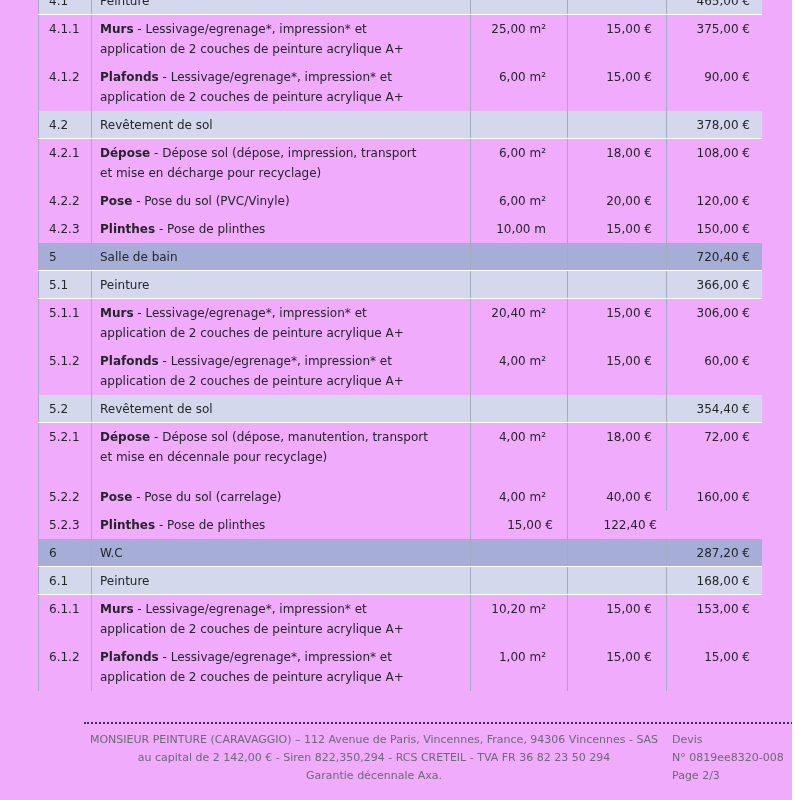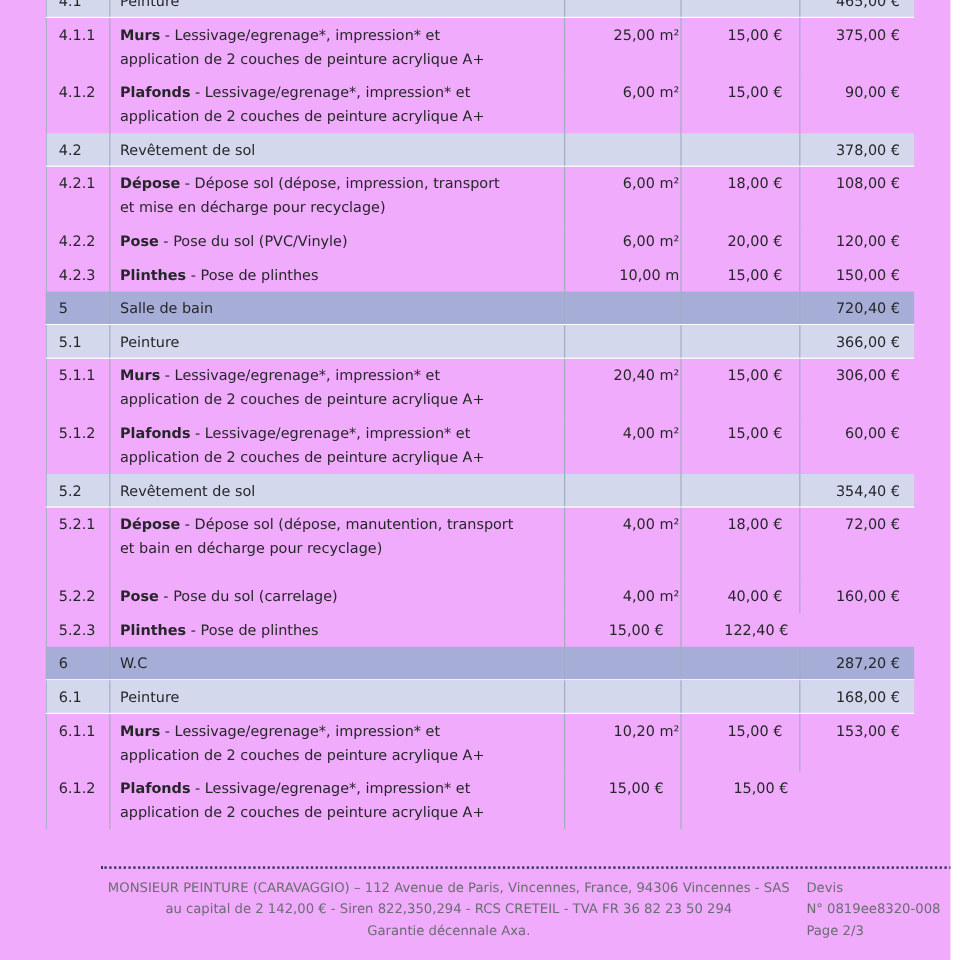--- a/index.html
+++ b/index.html
@@ -17,21 +17,21 @@
     font-family:"DejaVu Sans","Liberation Sans",sans-serif;
     color:var(--ink);
   }
   .page{position:relative;width:792px;height:800px;overflow:hidden;background:#f0abfc;}
   .table-clip{position:absolute;left:38px;top:0;width:724px;overflow:hidden;}
   .qtable{margin-top:-13px;}
   .row{display:grid;grid-template-columns:54px 379px 97px 99px 93px;}
   .cell{font-size:12px;line-height:20px;}
   .c-num{border-left:1px solid var(--line);border-right:1px solid var(--line);padding:4px 4px 4px 10px;}
   .c-desc{border-right:1px solid var(--line);padding:4px 10px 4px 8px;white-space:pre-line;}
-  .c-qty{border-right:1px solid var(--line);text-align:right;padding:4px 1px 4px 4px;}
+  .c-qty{border-right:1px solid var(--line);text-align:right;padding:4px 21px 4px 4px;}
   .c-unit{border-right:1px solid var(--line);text-align:right;padding:4px 14px 4px 4px;}
   .c-total{text-align:right;padding:4px 10px 4px 4px;}
   .term{font-weight:bold;}
   .row.section,.row.subsection{border-bottom:1px solid #ffffff;}
   .row.section{background:var(--band-dark);}
   .row.subsection{background:var(--band-light);}
   .row.section .cell,.row.subsection .cell{padding-top:4px;padding-bottom:3px;}
   .row.tall .cell{padding-bottom:16px;}
   .footer{
     position:absolute;left:38px;top:722px;width:724px;
@@ -146,21 +146,21 @@
     <div class="cell c-num">5.2</div>
     <div class="cell c-desc"><span class="term"></span><span class="rest">Revêtement de sol</span></div>
     <div class="cell c-qty"></div>
     <div class="cell c-unit"></div>
     <div class="cell c-total">354,40 €</div>
   </div>
 
   <div class="row item tall">
     <div class="cell c-num">5.2.1</div>
     <div class="cell c-desc"><span class="term">Dépose</span><span class="rest"> - Dépose sol (dépose, manutention, transport
-et bain en décharge pour recyclage)</span></div>
+et mise en décennale pour recyclage)</span></div>
     <div class="cell c-qty">4,00 m²</div>
     <div class="cell c-unit">18,00 €</div>
     <div class="cell c-total">72,00 €</div>
   </div>
 
   <div class="row item">
     <div class="cell c-num">5.2.2</div>
     <div class="cell c-desc"><span class="term">Pose</span><span class="rest"> - Pose du sol (carrelage)</span></div>
     <div class="cell c-qty">4,00 m²</div>
     <div class="cell c-unit">40,00 €</div>
@@ -196,20 +196,21 @@
 application de 2 couches de peinture acrylique A+</span></div>
     <div class="cell c-qty">10,20 m²</div>
     <div class="cell c-unit">15,00 €</div>
     <div class="cell c-total">153,00 €</div>
   </div>
 
   <div class="row item">
     <div class="cell c-num">6.1.2</div>
     <div class="cell c-desc"><span class="term">Plafonds</span><span class="rest"> - Lessivage/egrenage*, impression* et
 application de 2 couches de peinture acrylique A+</span></div>
+    <div class="cell c-qty">1,00 m²</div>
     <div class="cell c-unit">15,00 €</div>
     <div class="cell c-total">15,00 €</div>
   </div>
 </div>
   </div>
 
   <div class="footer">
     <div class="f-left">
       <div>MONSIEUR PEINTURE (CARAVAGGIO) – 112 Avenue de Paris, Vincennes, France, 94306 Vincennes - SAS</div>
       <div>au capital de 2 142,00 € - Siren 822,350,294 - RCS CRETEIL - TVA FR 36 82 23 50 294</div>

